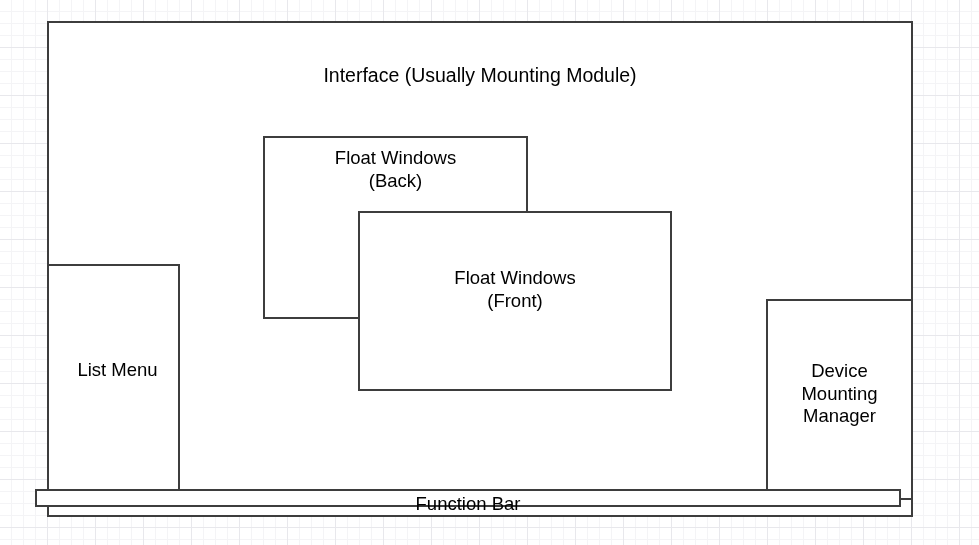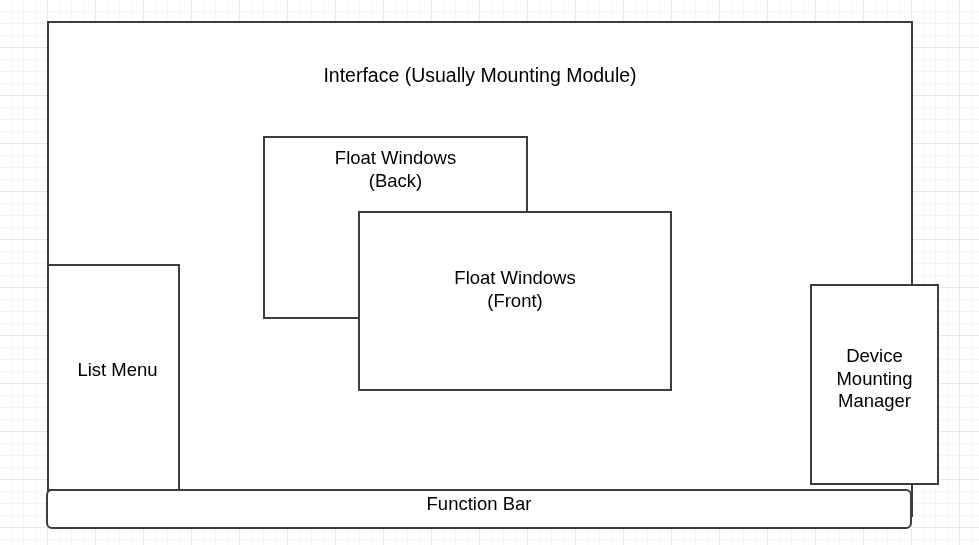--- a/index.html
+++ b/index.html
@@ -101,39 +101,37 @@
   }
   #list-menu-box > .label {
     top: 93px;
     font-size: 18.5px;
     padding-left: 8px;
   }
 
   
   #device-manager-box {
     left: 766px;
-    top: 284px;
-    width: 129px;
+    top: 299px;
+    width: 147px;
     height: 201px;
     z-index: 3;
-    margin-left: 44px;
   }
   #device-manager-box > .label {
     top: 59px;
     font-size: 18.5px;
   }
 
   
   #function-bar-box {
-    left: 46px;
+    left: 35px;
     top: 489px;
     width: 866px;
-    height: 40px;
+    height: 18px;
     z-index: 5;
-    border-radius: 6px;
   }
   #function-bar-box > .label {
     top: 2px;
     font-size: 18.5px;
   }
 </style>
 </head>
 <body>
 
 <div id="canvas">

